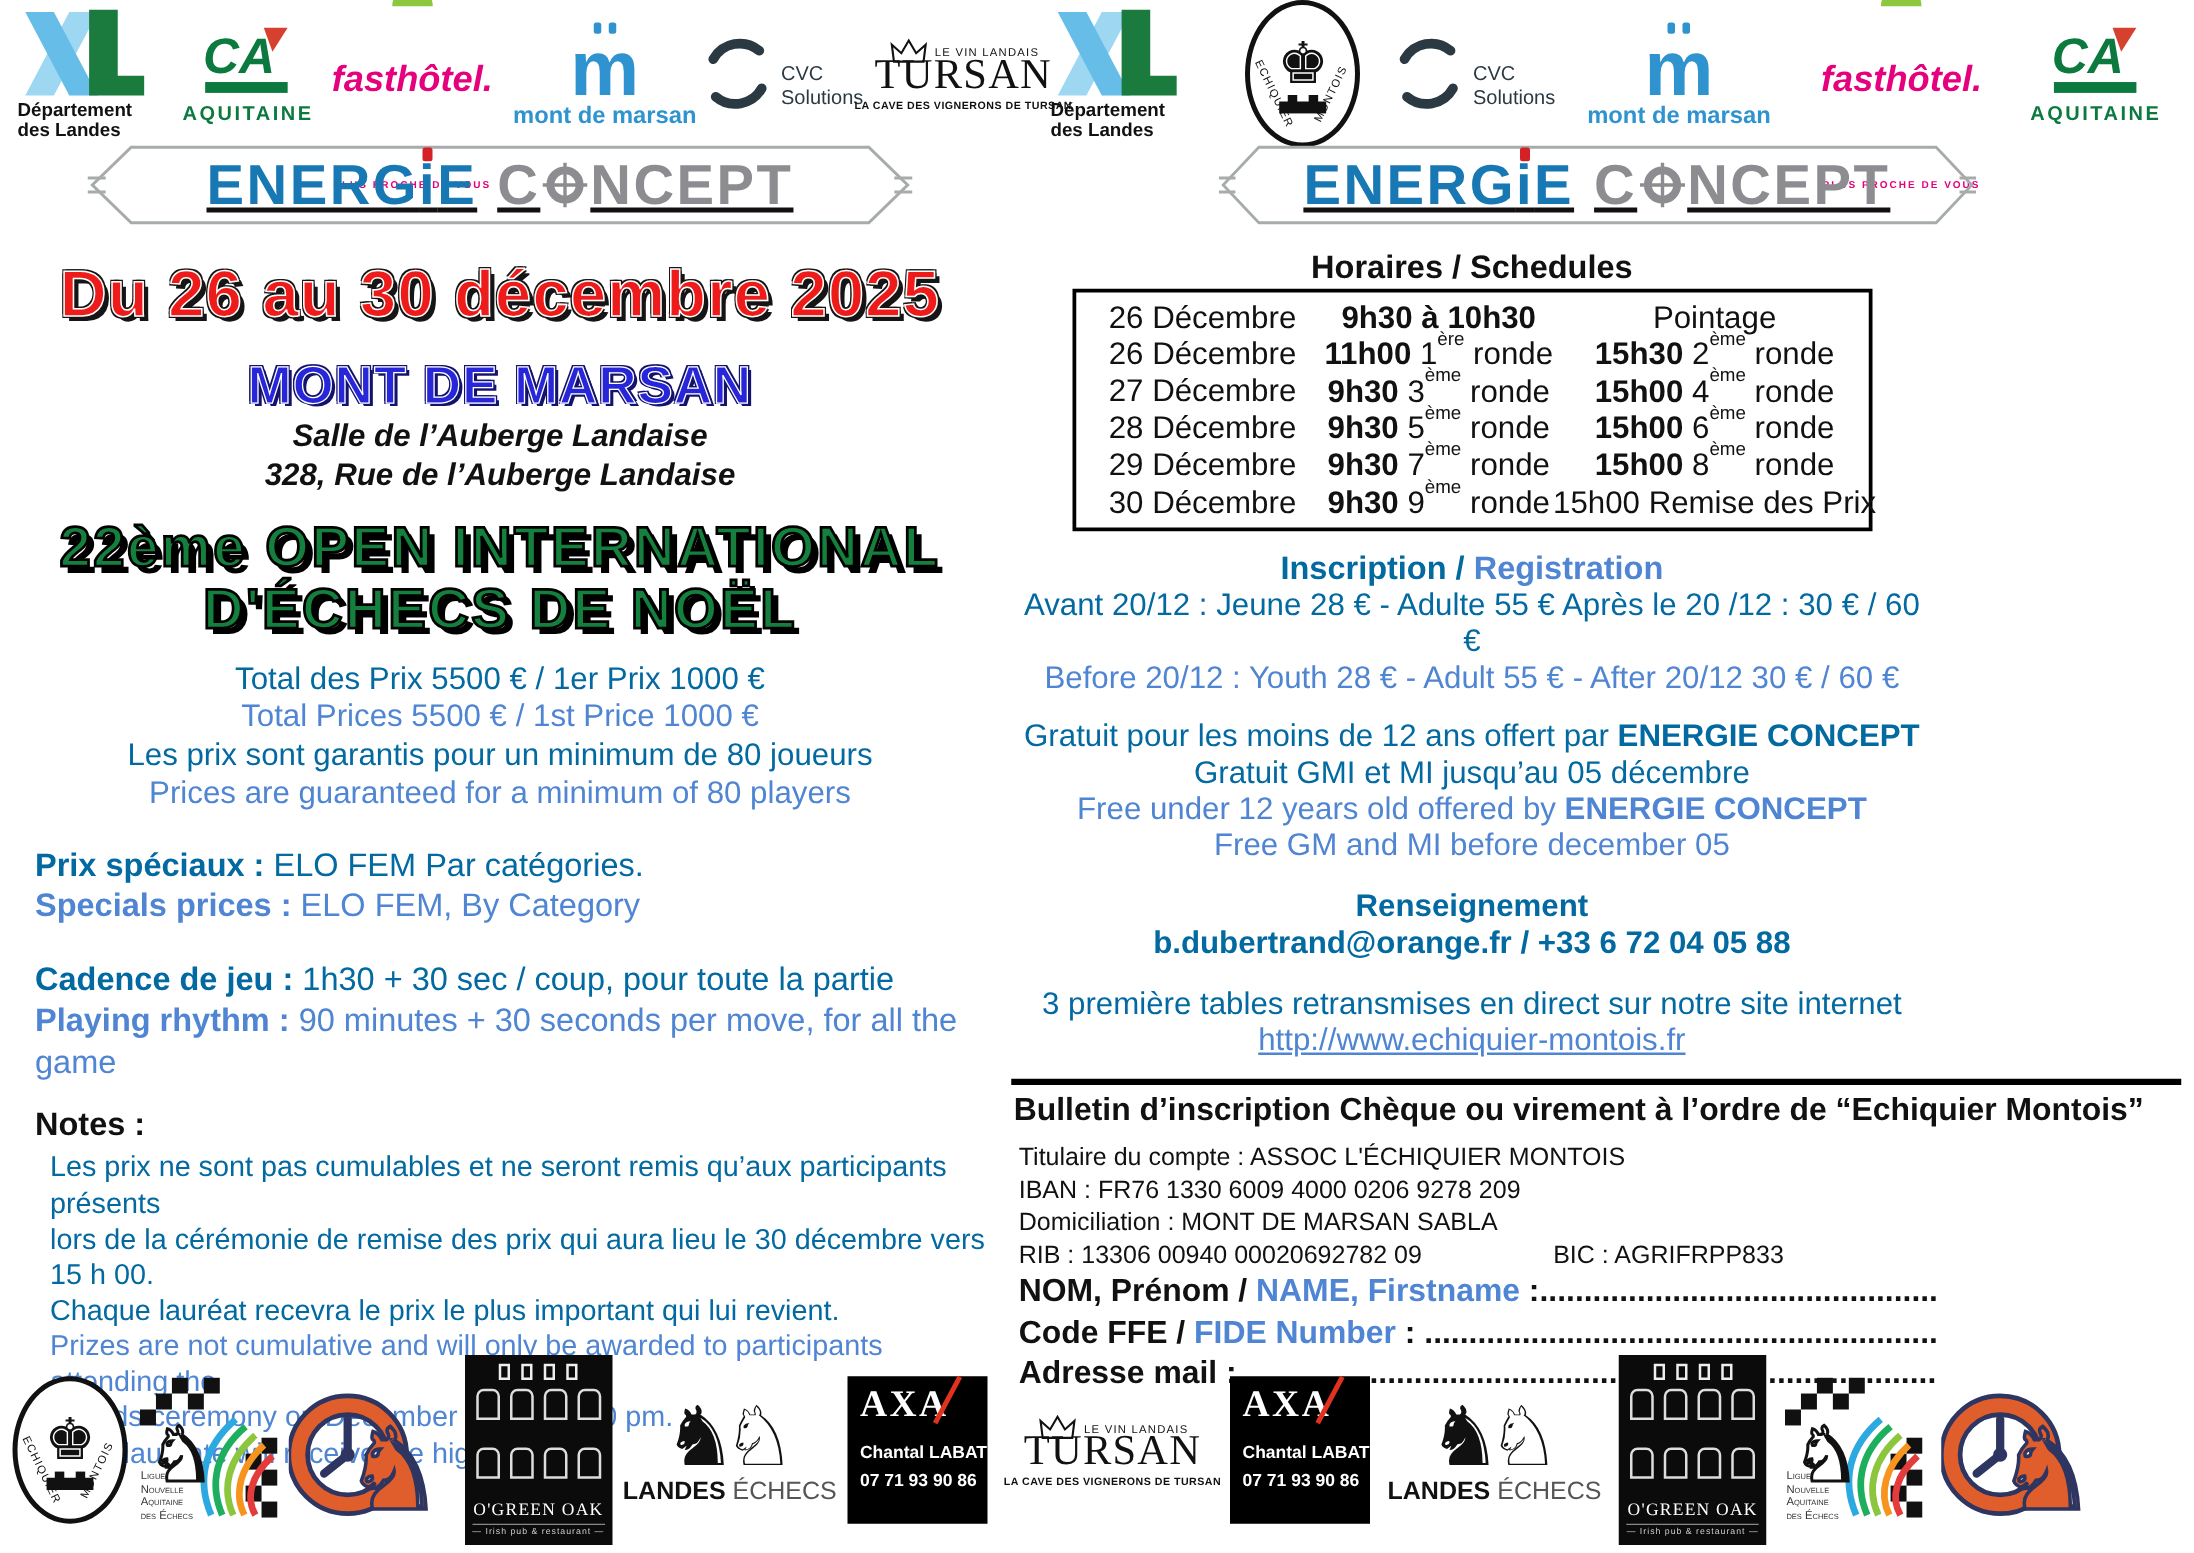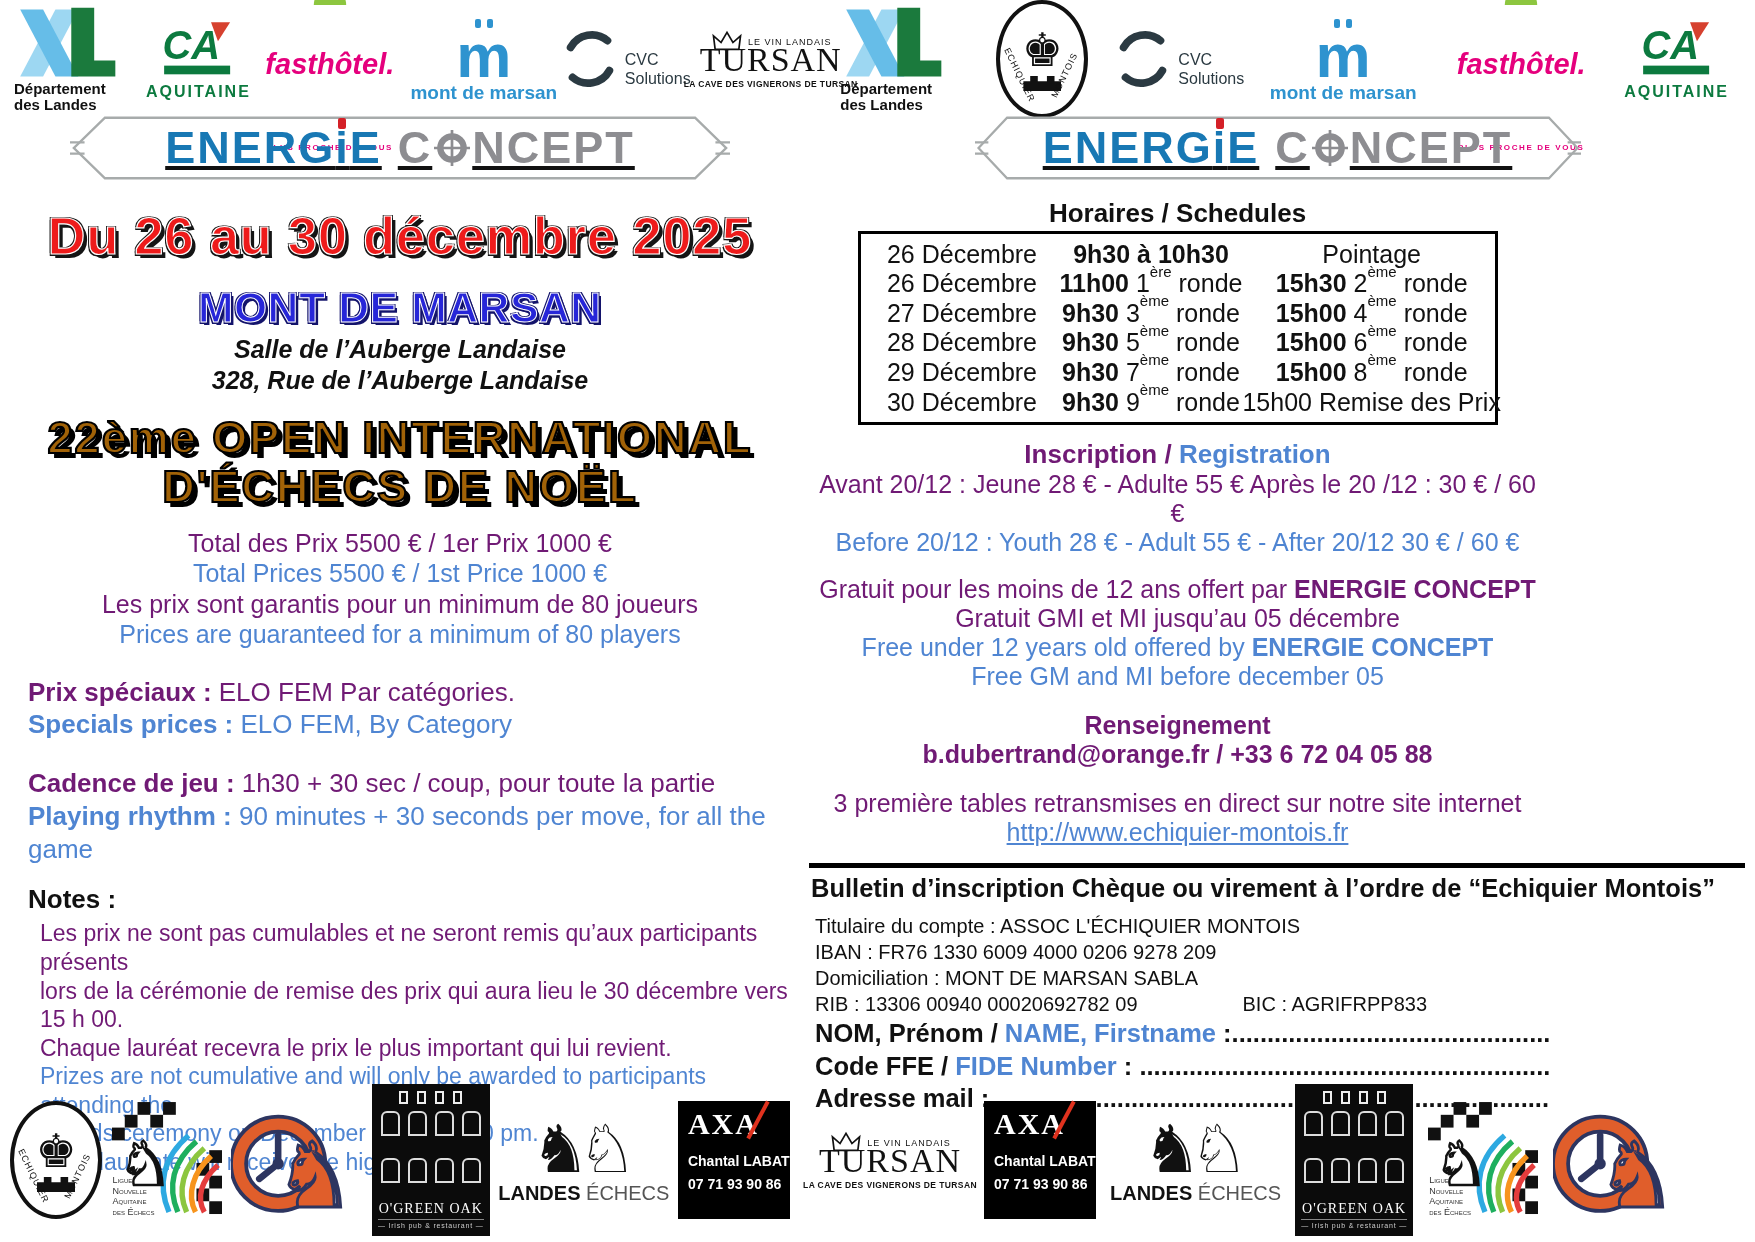--- a/index.html
+++ b/index.html
@@ -2,21 +2,21 @@
 <html><head>
 <meta charset="utf-8">
 <style>
   * { box-sizing: border-box; }
   body { margin:0; width:1755px; height:1242px; position:relative; background:#fff;
          font-family:"Liberation Sans","DejaVu Sans",sans-serif; color:#111; overflow:hidden; }
   .page { position:absolute; top:0; height:1242px; }
   .lp { left:0; width:800px; }
   .rp { left:800px; width:955px; }
   .b { font-weight:bold; }
-  .fr { color:#701a75; }
+  .fr { color:#0369a1; }
   .en { color:#4f85d2; }
   .blue { color:#4f85d2; }
 
   
   .hdr { display:flex; align-items:center; padding:8px 14px 0; height:110px; }
   .lp .hdr { justify-content:space-between; }
   .rp .hdr { justify-content:flex-end; gap:24px; padding-right:26px; }
   .ftr { position:absolute; bottom:6px; left:0; right:0; display:flex; align-items:center; padding:0 10px; }
   .lp .ftr { justify-content:space-between; }
   .rp .ftr { justify-content:flex-start; gap:14px; }
@@ -99,21 +99,21 @@
   .bo { width:36px; height:36px; margin:0 2px; }
 
   
   .date-title { text-align:center; margin-top:24px; font-size:52px; font-weight:900; color:#ee1b1b; letter-spacing:1px;
      -webkit-text-stroke:1.2px #fff;
      text-shadow:4px 4px 0 #151515,-1.5px -1.5px 0 #151515,1.5px -1.5px 0 #151515,-1.5px 1.5px 0 #151515,1.5px 1.5px 0 #151515; }
   .city { text-align:center; margin-top:18px; font-size:42px; font-weight:900; color:#2726d8; letter-spacing:1px;
      -webkit-text-stroke:1px #fff;
      text-shadow:3px 3px 0 #13136b,-1.5px -1.5px 0 #13136b,1.5px -1.5px 0 #13136b,-1.5px 1.5px 0 #13136b; }
   .venue { text-align:center; margin-top:2px; font-style:italic; font-weight:bold; font-size:25px; line-height:1.25; }
-  .event { text-align:center; margin-top:16px; font-size:45px; font-weight:900; letter-spacing:2px; color:#a16207; line-height:1.1;
+  .event { text-align:center; margin-top:16px; font-size:45px; font-weight:900; letter-spacing:2px; color:#15803d; line-height:1.1;
      -webkit-text-stroke:2.2px #000; text-shadow:5px 5px 0 #000; }
   .prizes { text-align:center; margin-top:16px; font-size:25px; line-height:1.22; }
   .pair { margin:26px 0 0 28px; font-size:26px; line-height:1.26; }
   .notes { margin:18px 0 0 28px; font-size:23px; line-height:1.24; }
   .nlabel { font-size:26px; margin-bottom:4px; }
   .notes .fr, .notes .en { margin-left:12px; }
 
   
   .rc { padding:0 215px 0 15px; }
   .sched-title { text-align:center; margin-top:16px; font-size:26px; font-weight:bold; }

